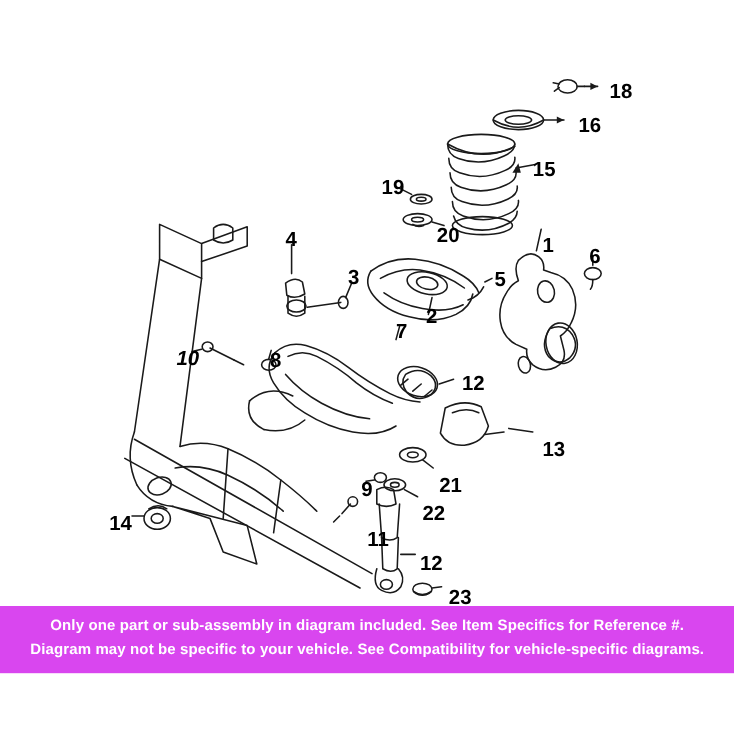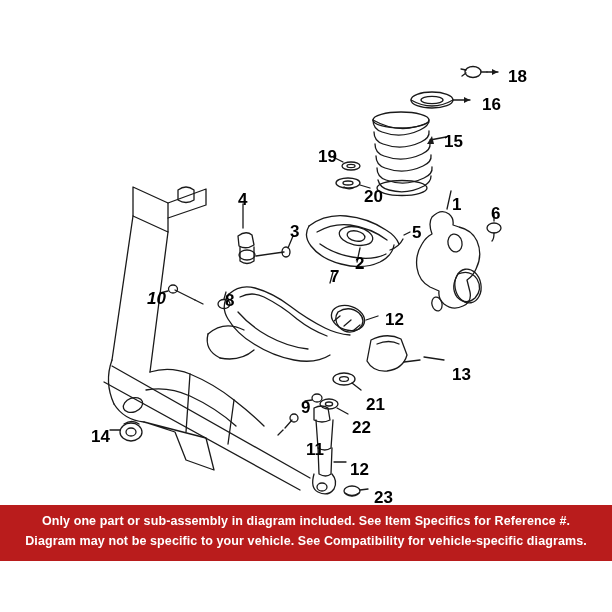--- a/index.html
+++ b/index.html
@@ -27,21 +27,21 @@
     color:#000000;
     line-height:1;
     white-space:nowrap;
   }
   #banner{
     position:absolute;
     left:0;
     top:505px;
     width:612px;
     height:56px;
-    background:#b91c1c;
+    background:#d946ef;
     box-sizing:border-box;
     padding:6px 12px 0 12px;
   }
   #banner .bline{
     font-family:"Liberation Sans", sans-serif;
     font-weight:bold;
     font-size:12.5px;
     color:#ffffff;
     text-align:center;
     line-height:20px;

